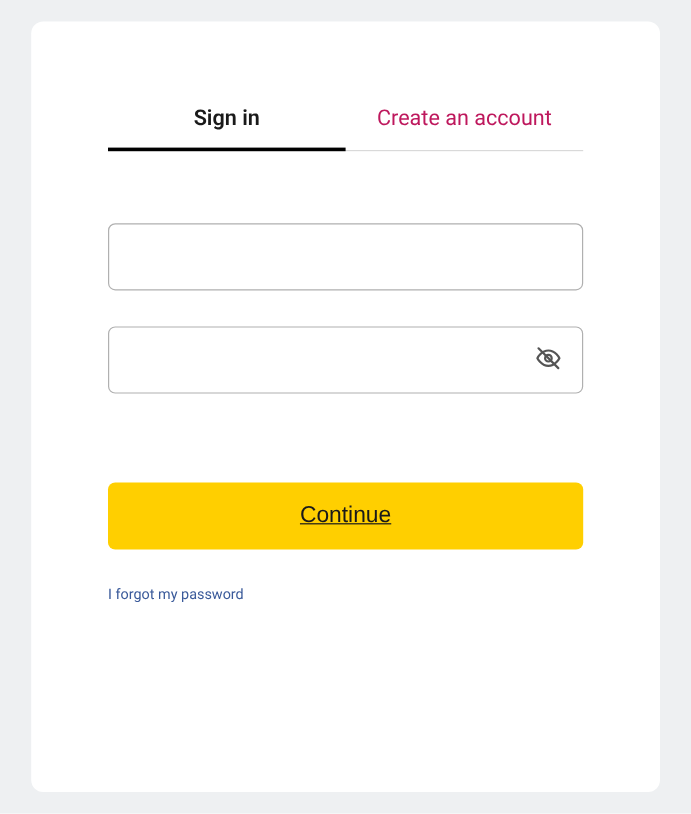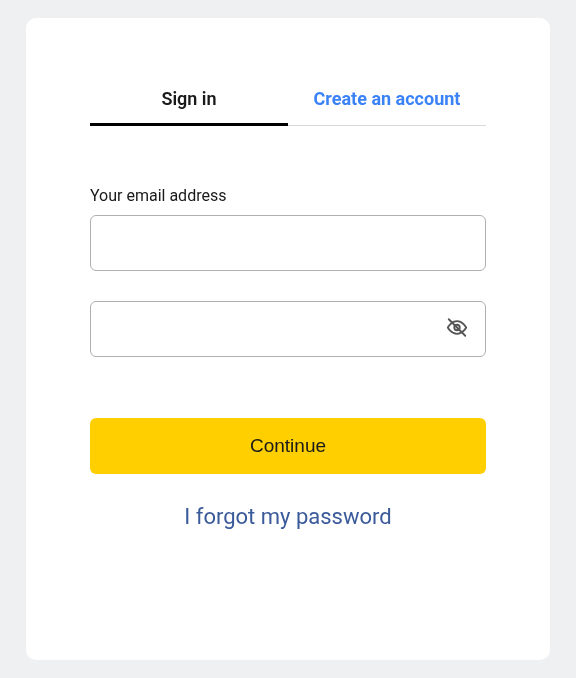--- a/index.html
+++ b/index.html
@@ -28,22 +28,22 @@
       display: flex;
       border-bottom: 1px solid #d9d9d9;
       margin-bottom: 60px;
     }
     .tab {
       flex: 1;
       text-align: center;
       padding-bottom: 16px;
       font-size: 18px;
       cursor: pointer;
-      color: #3b82f6;
-      font-weight: 700;
+      color: #be185d;
+      font-weight: 400;
       position: relative;
     }
     .tab.active {
       color: #1a1a1a;
       font-weight: 600;
     }
     .tab.active::after {
       content: "";
       position: absolute;
       left: 0;
@@ -88,43 +88,43 @@
     .btn-primary {
       width: 100%;
       height: 56px;
       background: #ffcf00;
       border: none;
       border-radius: 6px;
       font-size: 19px;
       color: #1a1a1a;
       font-weight: 400;
       cursor: pointer;
-      margin-top: 31px;
+      margin-top: 44px;
       margin-bottom: 30px;
+      text-decoration: underline;
     }
     .forgot {
       display: block;
-      text-align: center;
+      text-align: left;
       color: #3a5a9a;
-      font-size: 22px;
+      font-size: 12px;
       text-decoration: none;
       cursor: pointer;
     }
   </style>
 </head>
 <body>
 
 <div class="card">
   <div class="tabs">
     <div class="tab active">Sign in</div>
     <div class="tab">Create an account</div>
   </div>
 
   <div class="field-group">
-    <label class="label">Your email address</label>
     <div class="input-wrap">
       <input type="text" class="input" value="" style="">
     </div>
   </div>
 
   <div class="field-group">
     <div class="input-wrap">
       <input type="password" class="input" value="" style="">
       <button class="eye-btn">
         <span>

